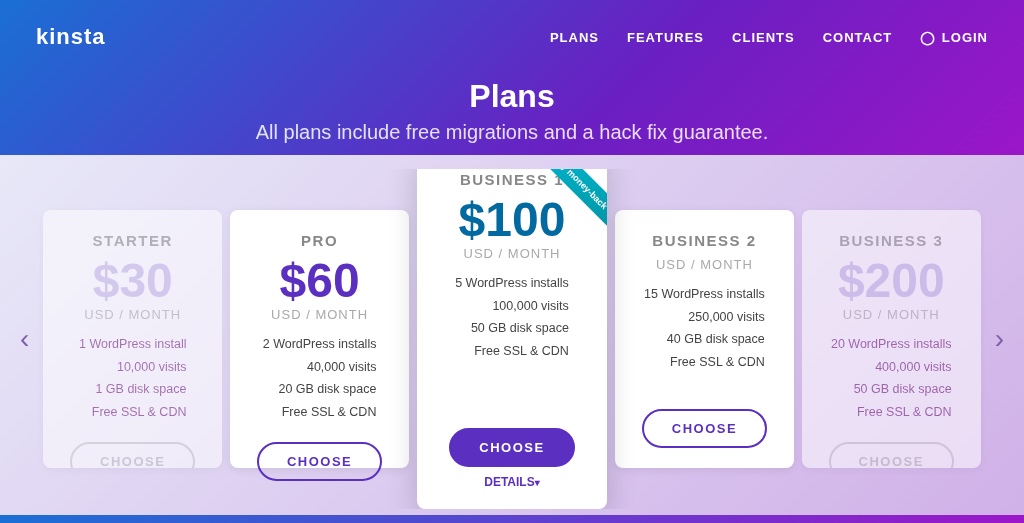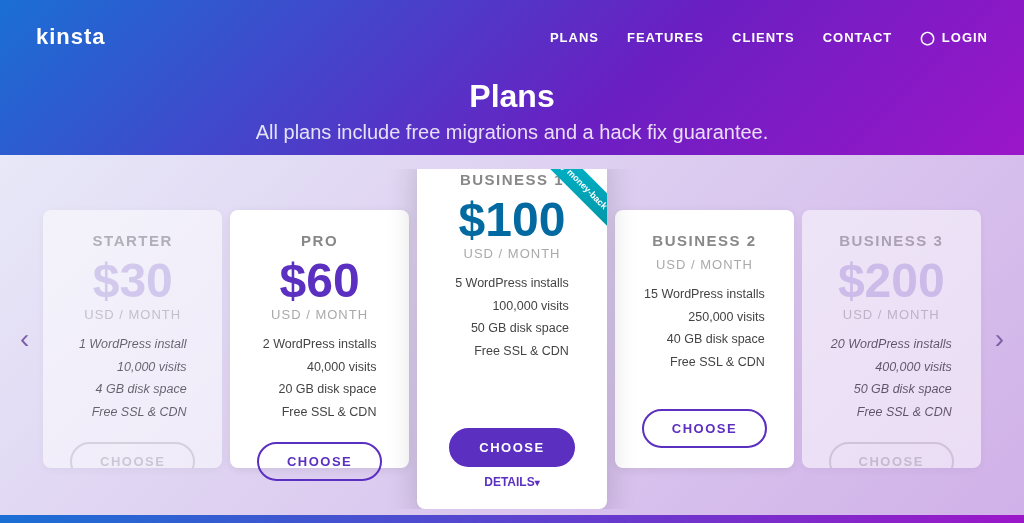--- a/index.html
+++ b/index.html
@@ -214,22 +214,21 @@
 
     .plan-features li {
       font-size: 12.5px;
       color: #444;
       margin-bottom: 5px;
       line-height: 1.4;
       text-align: right;
     }
 
     .plan-features li.faded-text {
-      color: #000000;
-      font-style: italic;
+      color: #701a75;
     }
 
     .plan-choose-btn {
       border-radius: 30px;
       padding: 10px 28px;
       font-size: 13px;
       font-weight: 700;
       letter-spacing: 1.5px;
       text-transform: uppercase;
       cursor: pointer;
@@ -301,21 +300,21 @@
 
     <div class="plans-container">
 
       <div class="plan-card faded">
         <div class="plan-name">STARTER</div>
         <div class="plan-price starter">$30</div>
         <div class="plan-period">USD / MONTH</div>
         <ul class="plan-features">
           <li class="faded-text">1 WordPress install</li>
           <li class="faded-text">10,000 visits</li>
-          <li class="faded-text">4 GB disk space</li>
+          <li class="faded-text">1 GB disk space</li>
           <li class="faded-text">Free SSL &amp; CDN</li>
         </ul>
         <button class="plan-choose-btn muted">CHOOSE</button>
       </div>
 
       <div class="plan-card">
         <div class="plan-name">PRO</div>
         <div class="plan-price pro">$60</div>
         <div class="plan-period">USD / MONTH</div>
         <ul class="plan-features">

